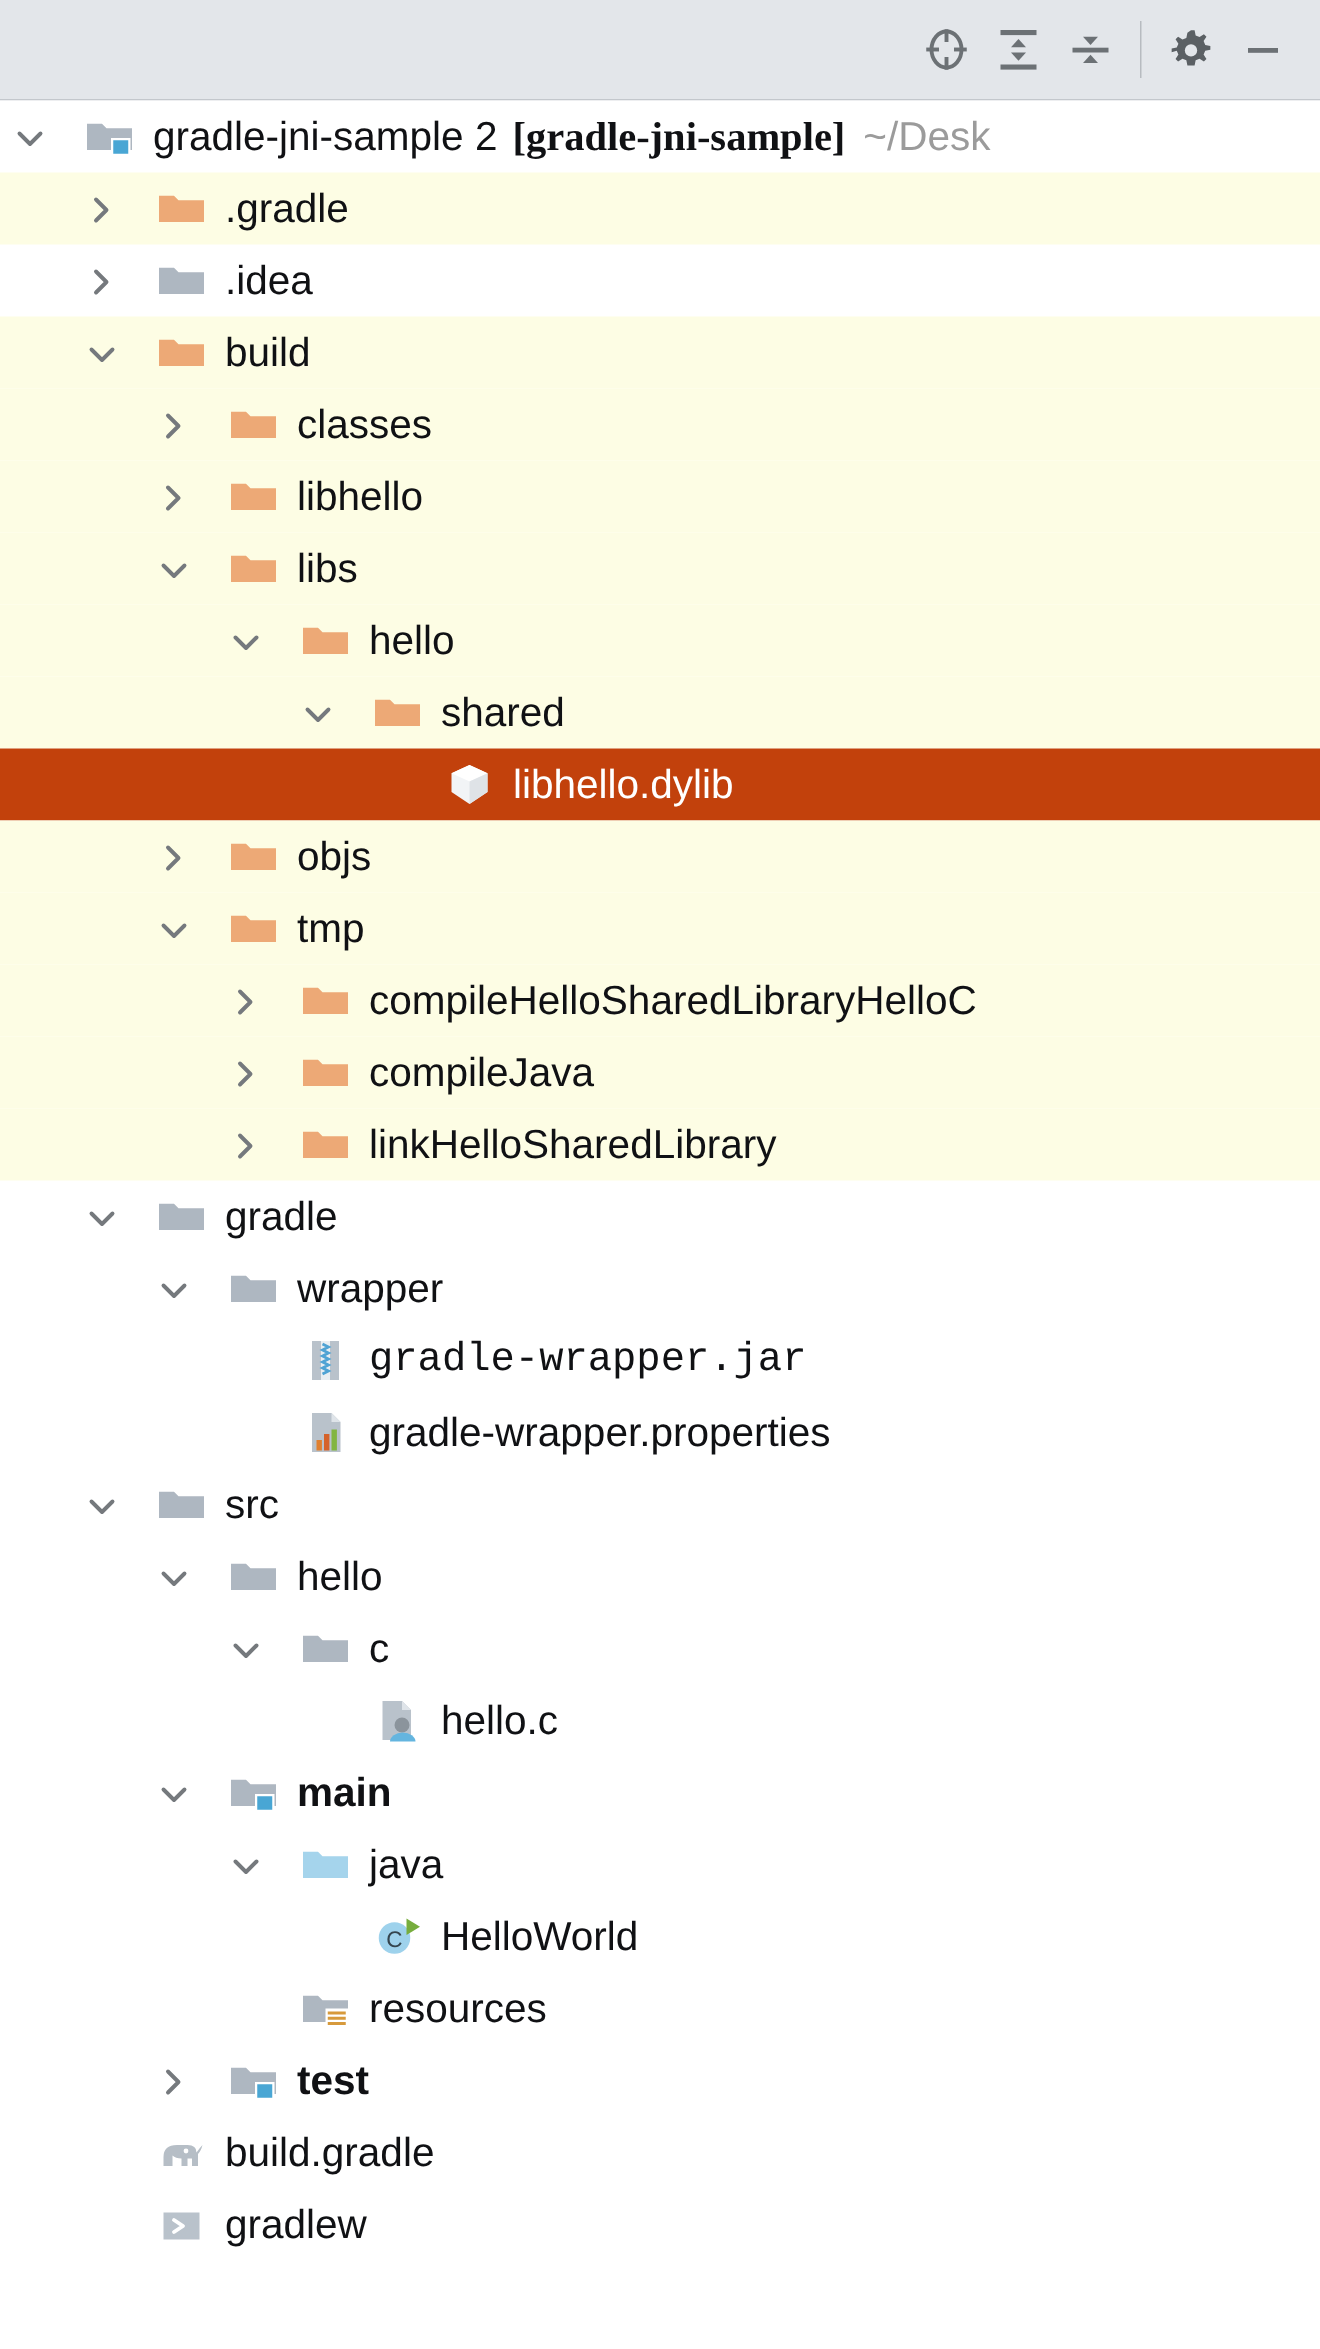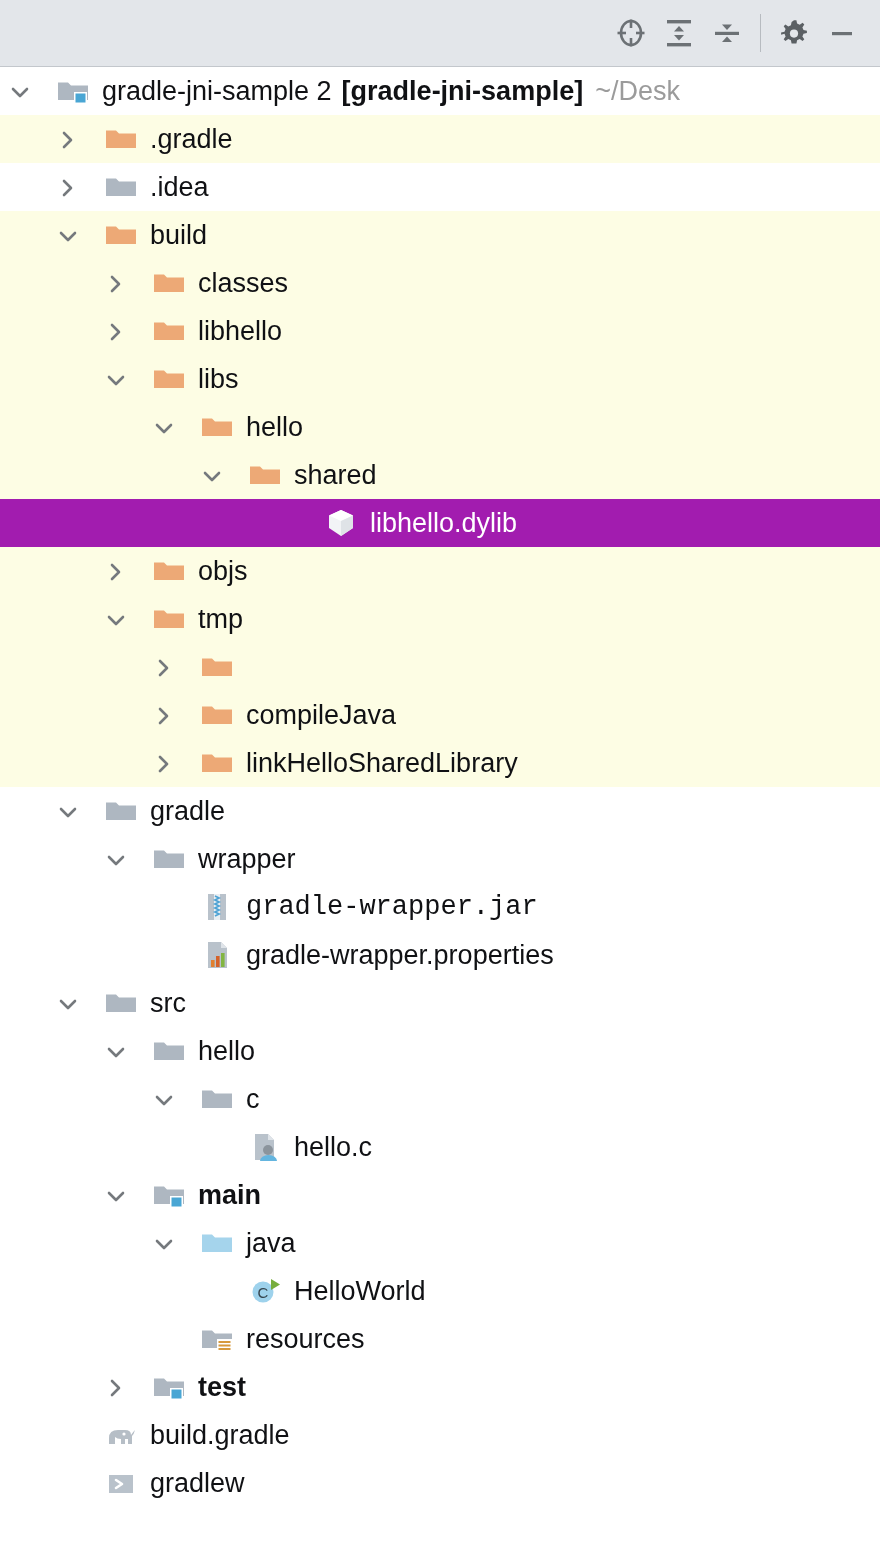--- a/index.html
+++ b/index.html
@@ -94,21 +94,21 @@
   }
   .row {
     position: relative;
     height: 48px;
     display: flex;
     align-items: center;
     white-space: nowrap;
     box-sizing: border-box;
   }
   .row.excluded { background: #fdfde4; }
-  .row.selected { background: #a21caf; padding-left: 28px; }
+  .row.selected { background: #c2410c; }
 
   .arrow {
     position: absolute;
     width: 28px;
     height: 28px;
     display: flex;
     align-items: center;
     justify-content: center;
     top: 11px;
   }
@@ -138,21 +138,21 @@
   .row.selected .label { color: #ffffff; }
 
   .sub {
     font-size: 27px;
     color: #9b9b9b;
     line-height: 1;
     margin-left: 12px;
   }
   .root-line { display: flex; align-items: baseline; gap: 0; }
   .root-line .nm { font-size: 27px; color: #101114; }
-  .root-line .br { font-size: 27px; color: #101114; font-weight: bold; margin-left: 10px; }
+  .root-line .br { font-size: 27px; color: #101114; font-weight: bold; margin-left: 10px; font-family: Liberation Serif, serif; }
 </style>
 </head>
 <body>
 
 <div class="tw-header">
 
   <div class="tw-spacer"></div>
 
   <div class="tw-actions">
     <div class="tw-btn">
@@ -383,20 +383,21 @@
         <svg width="28" height="28" viewBox="0 0 28 28">
           <path d="M10 7 L17 14 L10 21" fill="none" stroke="#75797d" stroke-width="2.6" stroke-linecap="round" stroke-linejoin="round"></path>
         </svg>
       </span>
       <span class="node" style="margin-left: 200px;">
         <span class="ic">
           <svg viewBox="0 0 34 34">
             <path d="M2 8.5 H12 L15 11.5 H32 V26 H2 Z" fill="#eda976"></path>
           </svg>
         </span>
+        <span class="label">compileHelloSharedLibraryHelloC</span>
       </span>
     </div>
     <div class="row excluded">
       <span class="arrow" style="left: 150px;">
         <svg width="28" height="28" viewBox="0 0 28 28">
           <path d="M10 7 L17 14 L10 21" fill="none" stroke="#75797d" stroke-width="2.6" stroke-linecap="round" stroke-linejoin="round"></path>
         </svg>
       </span>
       <span class="node" style="margin-left: 200px;">
         <span class="ic">

